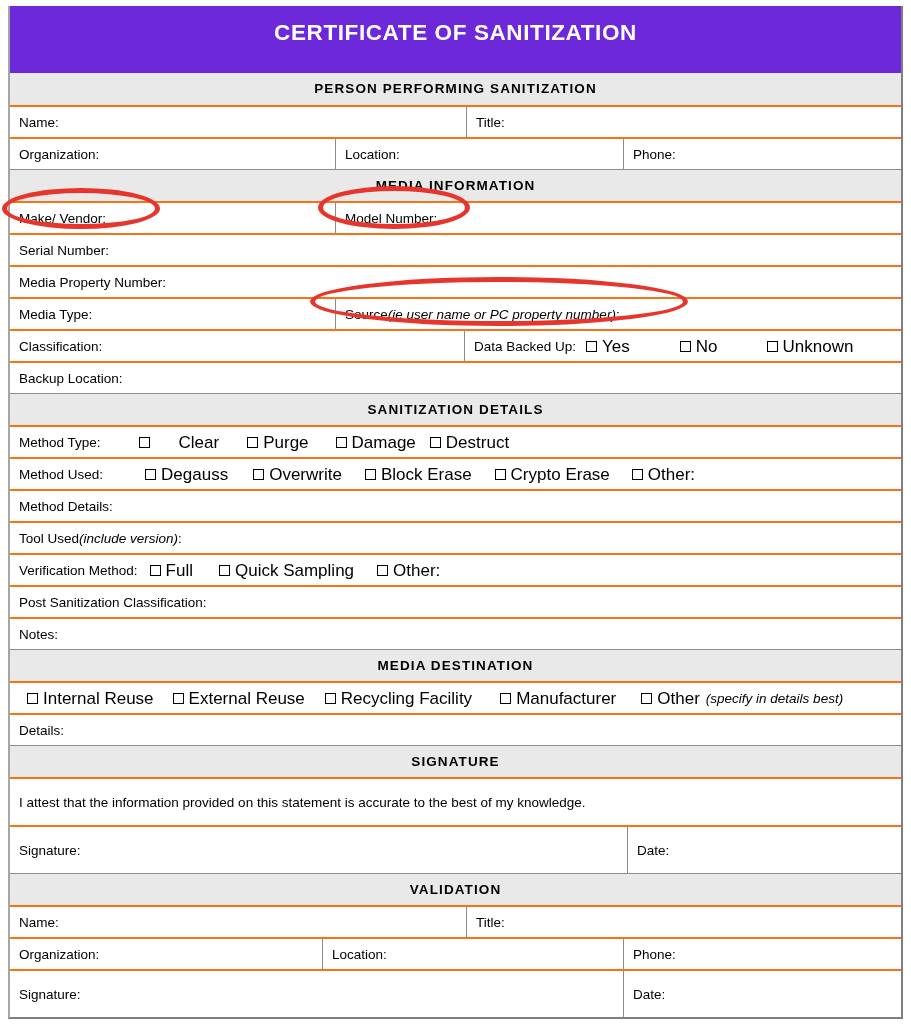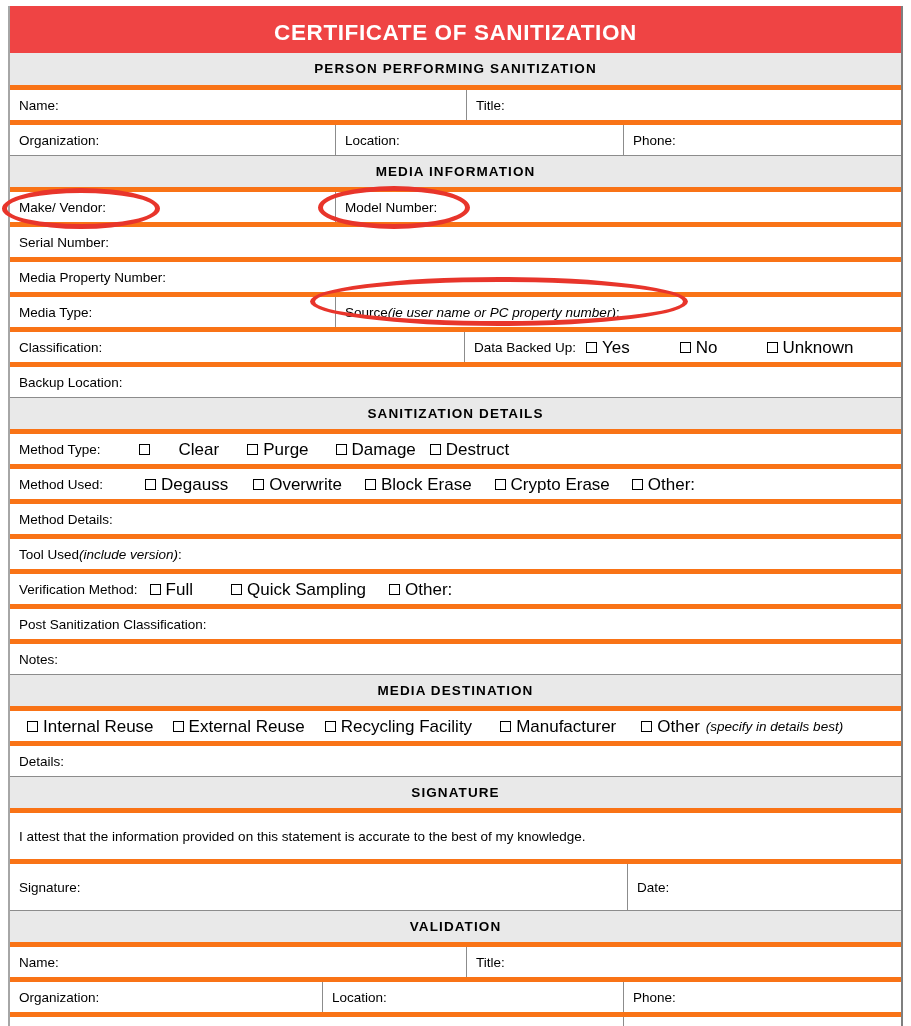--- a/index.html
+++ b/index.html
@@ -24,34 +24,34 @@
     left: 8px;
     top: 6px;
     width: 895px;
     box-sizing: border-box;
     border: 2px solid #7f7f7f;
     border-top: none;
     border-left: 2px solid #a6a6a6;
   }
   
   .title-bar {
-    background: #ef4444;
+    background: #6d28d9;
     color: #ffffff;
     text-align: center;
     font-size: 22.5px;
     font-weight: bold;
     letter-spacing: 0.6px;
     line-height: 53px;
-    height: 47px;
+    height: 67px;
     box-sizing: border-box;
   }
   
   .row {
     display: flex;
-    border-top: 5px solid #f97316;
+    border-top: 2px solid #f97316;
     box-sizing: border-box;
     min-height: 31px;
   }
   .cell {
     box-sizing: border-box;
     padding: 6px 8px 5px 9px;
     font-size: 13.5px;
     line-height: 19px;
     display: flex;
     align-items: center;
@@ -255,21 +255,21 @@
       <div class="cell">
         <span>Tool Used </span>
         <span class="ital">(include version)</span>
         <span>:</span>
       </div>
     </div>
 
     <div class="row">
       <div class="cell">
         <span class="lbl" style="margin-right:12px;">Verification Method:</span>
-        <span class="opt" style="margin-right:38px;">
+        <span class="opt" style="margin-right:26px;">
           <span class="cb"></span>
           <span>Full</span>
         </span>
         <span class="opt" style="margin-right:23px;">
           <span class="cb"></span>
           <span>Quick Sampling</span>
         </span>
         <span class="opt">
           <span class="cb"></span>
           <span>Other:</span>

